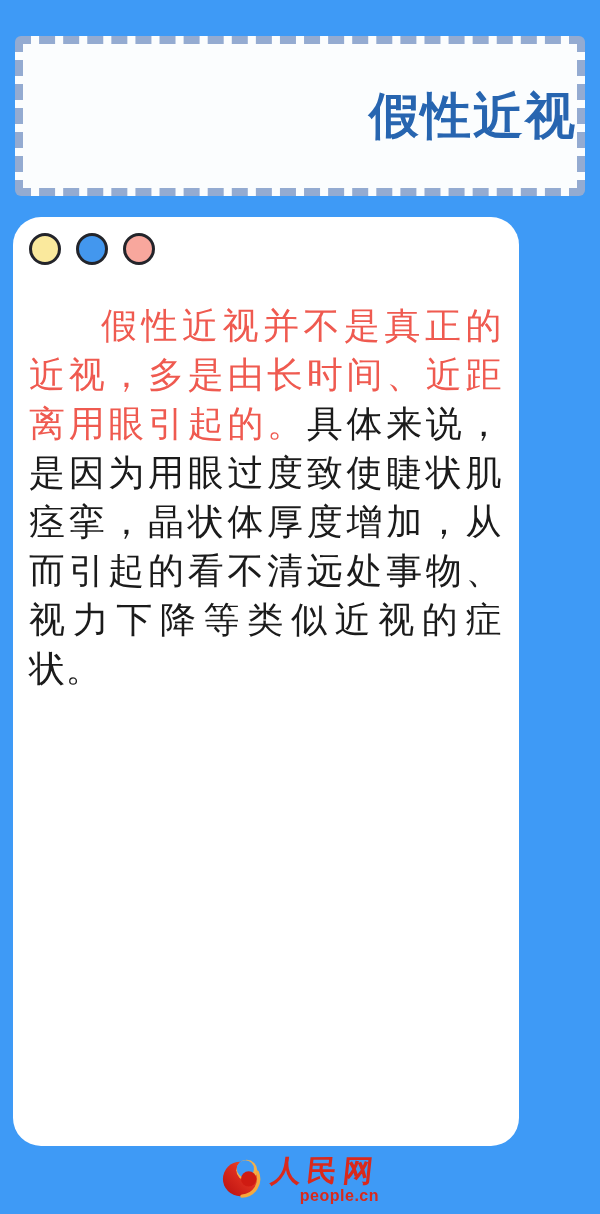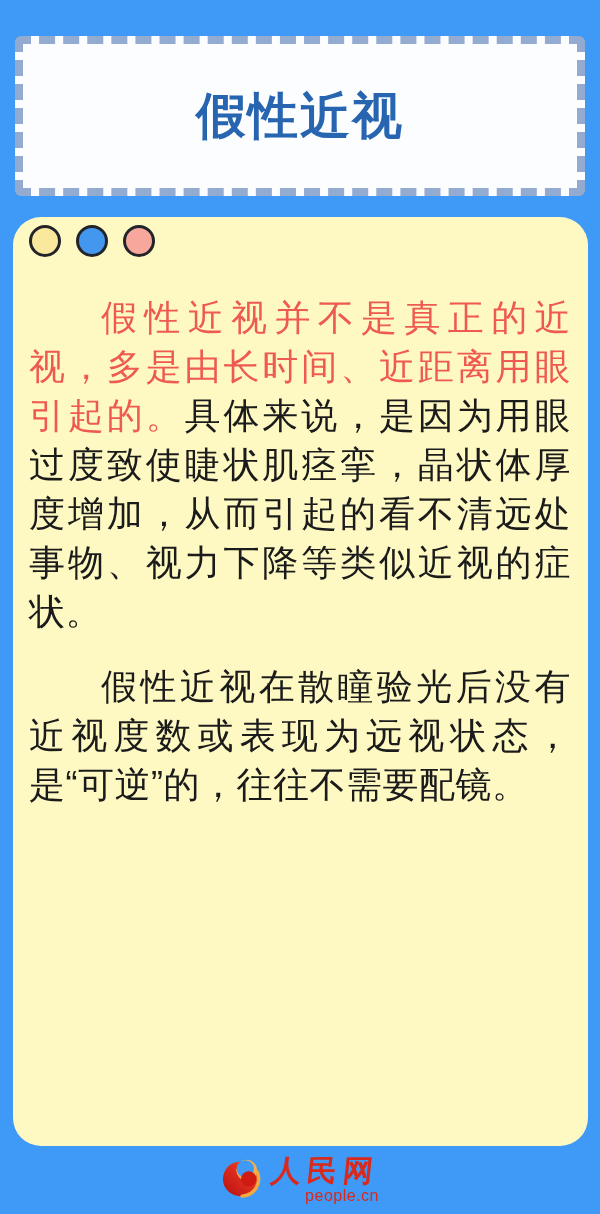--- a/index.html
+++ b/index.html
@@ -6,31 +6,31 @@
   body{
     width:600px;height:1214px;position:relative;overflow:hidden;
     background:#3E9AF6;
     font-family:"Liberation Sans","DejaVu Sans",sans-serif;
   }
   
   .title-box{
     position:absolute;left:15px;top:36px;width:570px;height:160px;
     box-sizing:border-box;background:#FBFDFE;
     border:8px dashed #94ABD1;border-radius:6px;
-    display:flex;flex-direction:row;align-items:center;justify-content:center;
+    display:flex;flex-direction:column;align-items:flex-end;justify-content:center;
   }
   .title-line{
     font-size:50px;font-weight:900;color:#2765B0;
     line-height:62px;letter-spacing:2px;text-align:center;white-space:nowrap;
   }
   
   .content-card{
-    position:absolute;left:13px;top:217px;width:575px;height:929px;
-    box-sizing:border-box;background:#fef9c3;border-radius:28px;
-    padding:8px 17px 0 16px;
+    position:absolute;left:13px;top:217px;width:506px;height:929px;
+    box-sizing:border-box;background:#ffffff;border-radius:28px;
+    padding:16px 17px 0 16px;
   }
   .dots{display:flex;gap:15px;margin:0 0 0 0;}
   .dot{
     width:32px;height:32px;border-radius:50%;
     border:3px solid #23242A;box-sizing:border-box;
   }
   .body-text{margin-top:36px;}
   .para{
     font-size:36px;line-height:49px;margin:0 0 26px 0;
     text-indent:2em;text-align:justify;color:#1B1B1B;
@@ -44,21 +44,21 @@
     display:flex;align-items:center;justify-content:center;
   }
   .logo{display:flex;align-items:center;gap:8px;}
   .logo-text-col{display:flex;flex-direction:column;align-items:flex-end;}
   .logo-cn{
     font-size:30px;font-weight:900;color:#D9291C;
     letter-spacing:6px;line-height:32px;transform:skewX(-6deg);
     white-space:nowrap;
   }
   .logo-en{
-    font-size:16px;font-weight:400;color:#D9291C;
+    font-size:16px;font-weight:700;color:#D9291C;
     line-height:18px;letter-spacing:0.5px;
   }
 </style>
 </head>
 <body>
 
 <div class="title-box">
   <div class="title-line">假性近视</div>
 </div>
 
@@ -67,21 +67,20 @@
   <div class="dots">
     <span class="dot" style="background:#FAE99D"></span>
     <span class="dot" style="background:#4397EE"></span>
     <span class="dot" style="background:#F8A79D"></span>
   </div>
 
   <div class="body-text">
 
     <p class="para"><span class="seg-red">假性近视并不是真正的近视，多是由长时间、近距离用眼引起的。</span><span class="seg-dark">具体来说，是因为用眼过度致使睫状肌痉挛，晶状体厚度增加，从而引起的看不清远处事物、视力下降等类似近视的症状。</span></p>
 
-    <p class="para"><span class="seg-dark">假性近视在散瞳验光后没有近视度数或表现为远视状态，是“可逆”的，往往不需要配镜。</span></p>
 
 
   </div>
 </div>
 
 <div class="footer">
   <div class="logo">
     <span>
       <svg width="42" height="42" viewBox="0 0 44 44" aria-hidden="true">
         <defs>

